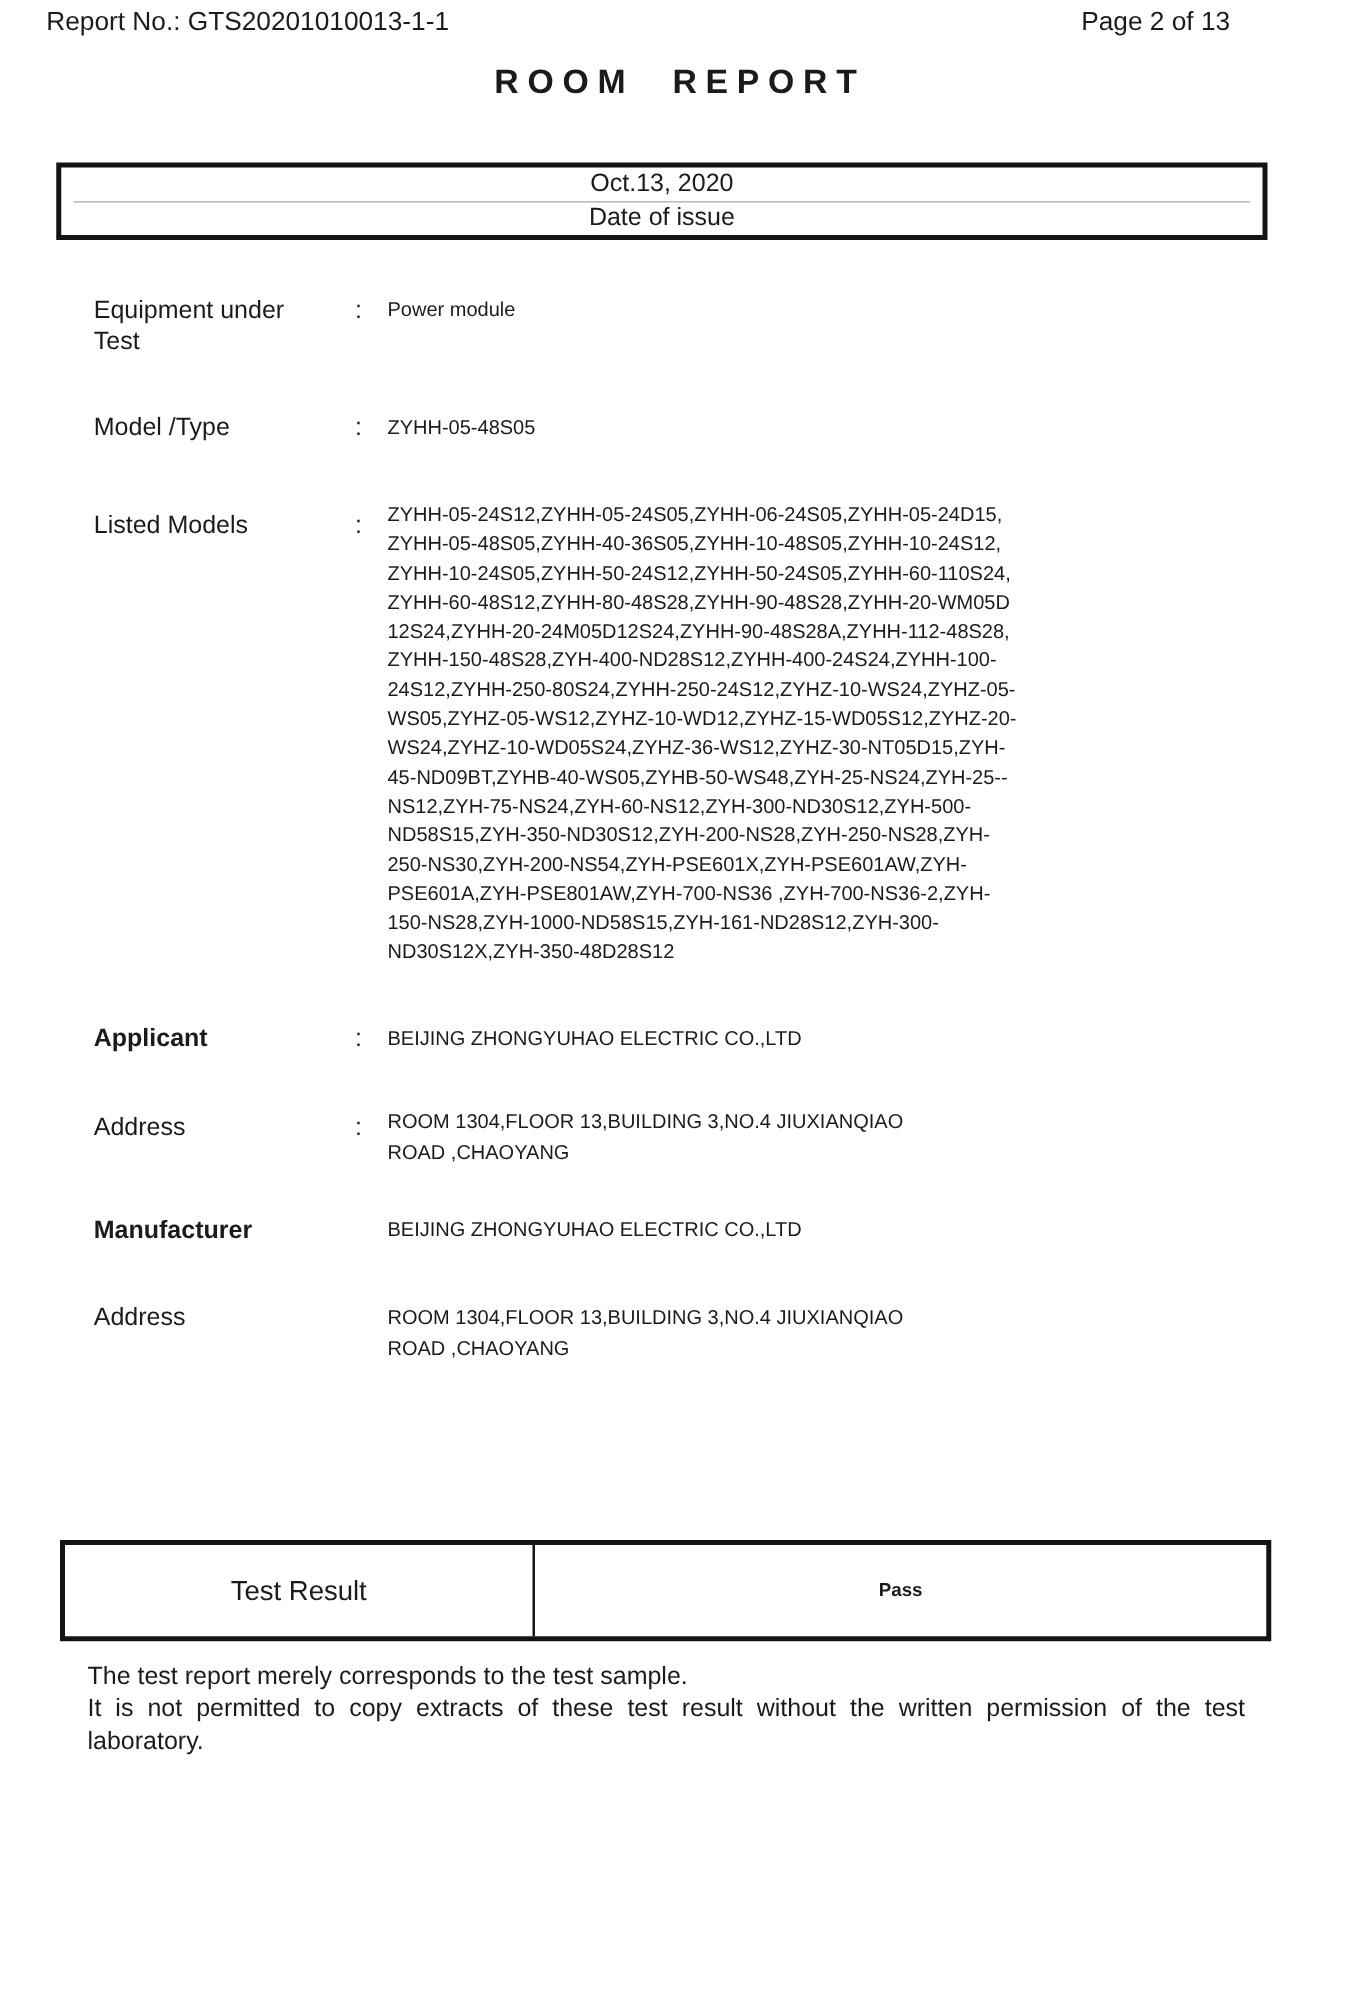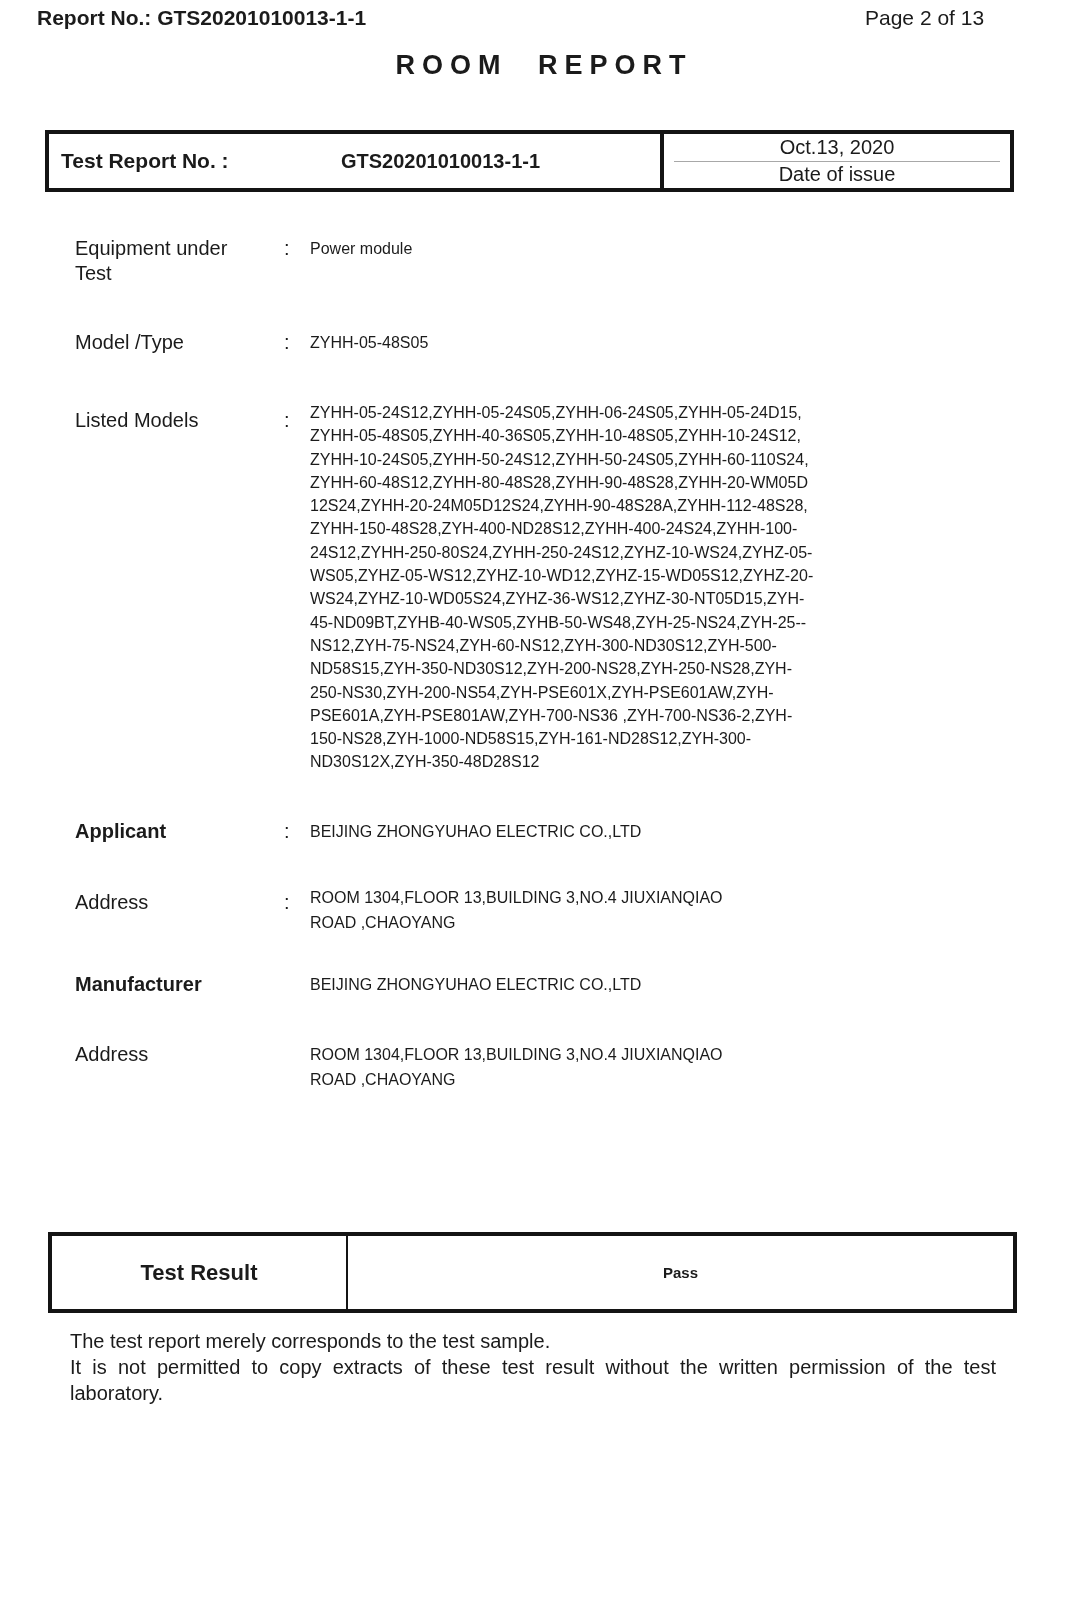--- a/index.html
+++ b/index.html
@@ -8,21 +8,21 @@
     width: 1088px;
     height: 1608px;
     background: #ffffff;
     font-family: "Liberation Sans", sans-serif;
     color: #1b1b1b;
     overflow: hidden;
   }
   .multiline { white-space: pre-line; }
 
   
-  .hdr-left  { position: absolute; top: 6px; left: 37px;  font-size: 21px; font-weight: bold; }
+  .hdr-left  { position: absolute; top: 6px; left: 37px;  font-size: 21px; font-weight: normal; }
   .hdr-right { position: absolute; top: 6px; left: 850px; font-size: 21px; font-weight: normal; margin-left: 15px; }
 
   
   .title {
     position: absolute; top: 50px; left: 0; width: 100%;
     text-align: center; font-size: 27px; font-weight: bold;
     letter-spacing: 7px; word-spacing: 16px;
   }
 
   
@@ -57,23 +57,23 @@
   .val   { font-size: 16px; line-height: 25px; }
   .val.models { line-height: 23.3px; }
 
   
   .result-table {
     position: absolute; top: 1232px; left: 48px;
     width: 969px; height: 81px; box-sizing: border-box;
     border: 4px solid #141414; display: flex;
   }
   .res-left {
-    width: 296px; box-sizing: border-box; border-right: 2px solid #141414;
+    width: 376px; box-sizing: border-box; border-right: 2px solid #141414;
     display: flex; align-items: center; justify-content: center;
-    font-size: 22px; font-weight: bold;
+    font-size: 22px; font-weight: normal;
   }
   .res-right {
     flex: 1; display: flex; align-items: center; justify-content: center;
     font-size: 15px; font-weight: bold;
   }
 
   
   .footer { position: absolute; top: 1328px; left: 70px; width: 926px; font-size: 20px; line-height: 26px; }
   .footer .just { text-align: justify; text-align-last: justify; }
 </style>
@@ -81,24 +81,20 @@
 <body>
 
 <div class="page">
 
   <div class="hdr-left">Report No.: GTS20201010013-1-1</div>
   <div class="hdr-right">Page 2 of 13</div>
 
   <div class="title">ROOM REPORT</div>
 
   <div class="report-table">
-    <div class="rt-left">
-      <span class="rt-label">Test Report No. :</span>
-      <span class="rt-value">GTS20201010013-1-1</span>
-    </div>
     <div class="rt-right">
       <div class="rt-date">Oct.13, 2020</div>
       <div class="rt-sep"></div>
       <div class="rt-datelabel">Date of issue</div>
     </div>
   </div>
 
   <div class="row" style="top:236px">
     <div class="lbl multiline">Equipment under
 Test</div>

